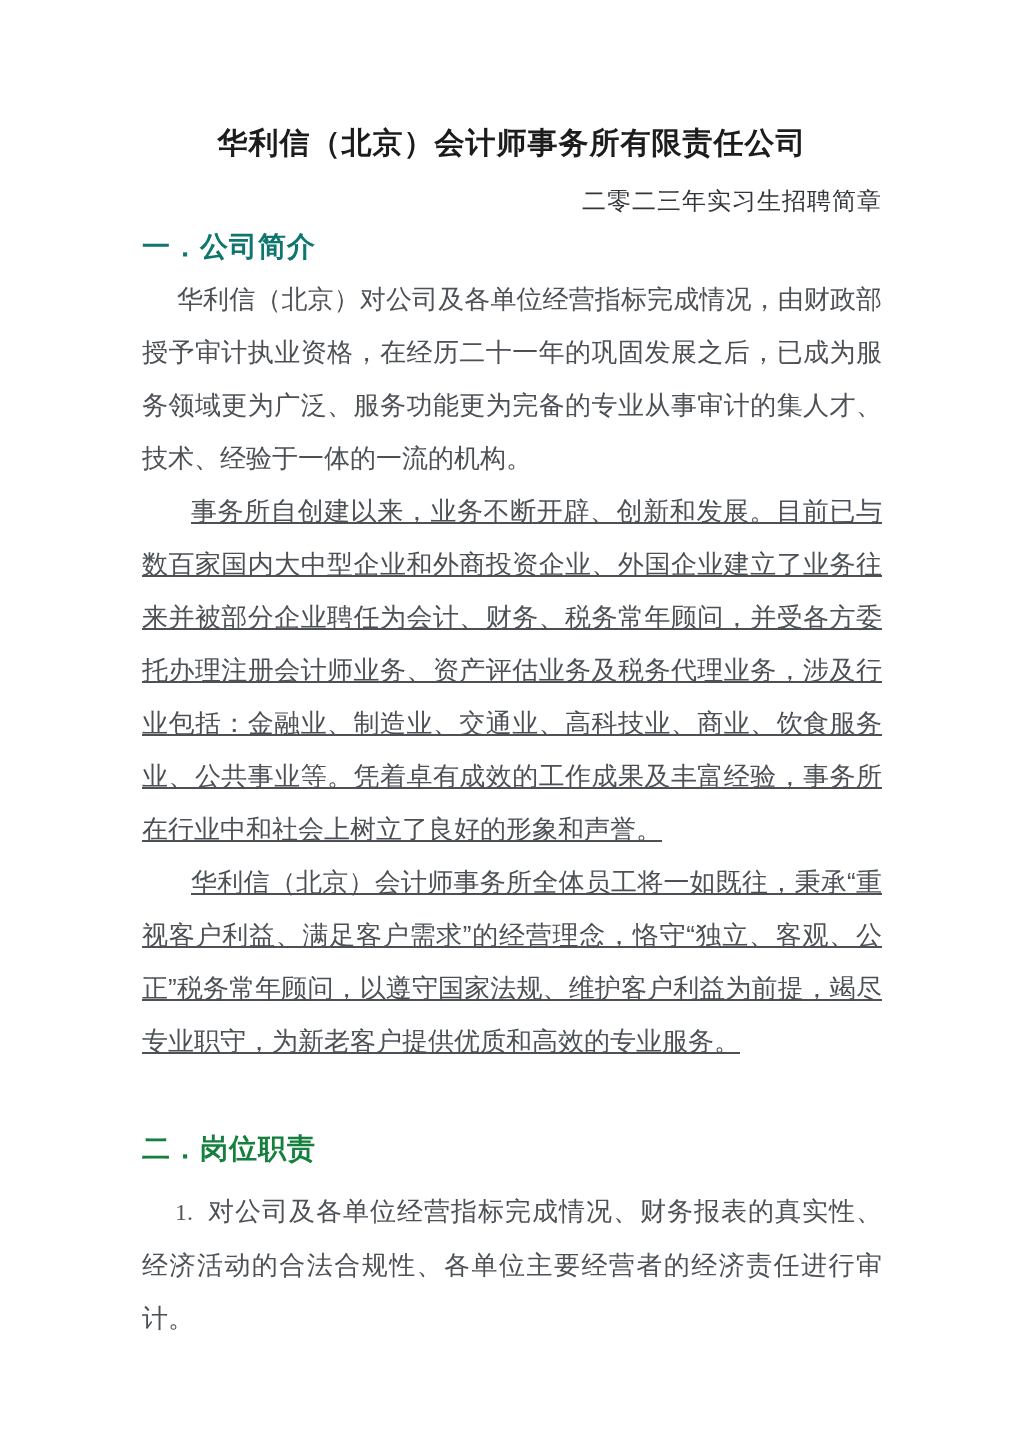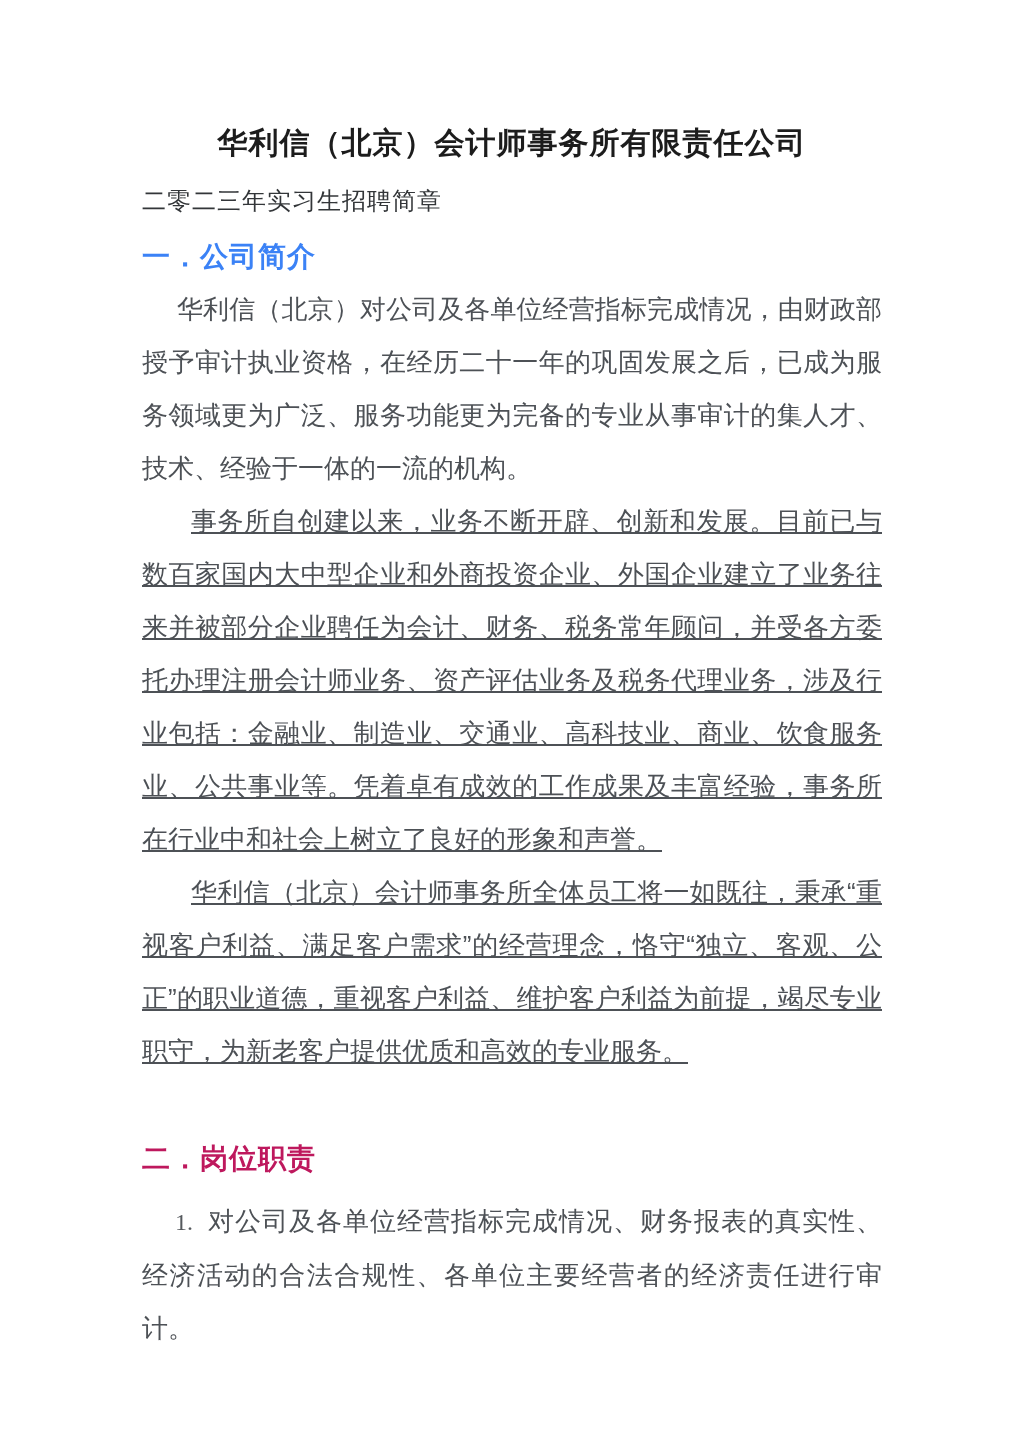--- a/index.html
+++ b/index.html
@@ -22,35 +22,35 @@
     font-weight: 700;
     line-height: 44px;
     text-align: center;
     color: #1c1c1c;
     letter-spacing: 1px;
   }
   .doc-subtitle {
     font-size: 24px;
     font-weight: 400;
     line-height: 40px;
-    text-align: left;
+    text-align: right;
     color: #333639;
     margin-top: 16px;
     letter-spacing: 1px;
   }
   .section-heading {
     font-size: 28px;
     font-weight: 700;
     line-height: 44px;
-    color: #3b82f6;
+    color: #0f766e;
     letter-spacing: 1px;
-    margin-top: 14px;
+    margin-top: 4px;
   }
   .section-heading.secondary {
-    color: #be185d;
+    color: #15803d;
     margin-top: 59px;
   }
   .para {
     margin: 0;
     font-size: 26px;
     line-height: 53px;
     color: #4d5156;
     text-align: justify;
   }
   .para.first {
@@ -77,19 +77,19 @@
   <div class="doc-title">华利信（北京）会计师事务所有限责任公司</div>
 
   <div class="doc-subtitle">二零二三年实习生招聘简章</div>
 
   <div class="section-heading">一．公司简介</div>
 
   <p class="para first indent-sm">华利信（北京）对公司及各单位经营指标完成情况，由财政部授予审计执业资格，在经历二十一年的巩固发展之后，已成为服务领域更为广泛、服务功能更为完备的专业从事审计的集人才、技术、经验于一体的一流的机构。</p>
 
   <p class="para indent-lg">事务所自创建以来，业务不断开辟、创新和发展。目前已与数百家国内大中型企业和外商投资企业、外国企业建立了业务往来并被部分企业聘任为会计、财务、税务常年顾问，并受各方委托办理注册会计师业务、资产评估业务及税务代理业务，涉及行业包括：金融业、制造业、交通业、高科技业、商业、饮食服务业、公共事业等。凭着卓有成效的工作成果及丰富经验，事务所在行业中和社会上树立了良好的形象和声誉。</p>
 
-  <p class="para indent-lg">华利信（北京）会计师事务所全体员工将一如既往，秉承“重视客户利益、满足客户需求”的经营理念，恪守“独立、客观、公正”的职业道德，重视客户利益、维护客户利益为前提，竭尽专业职守，为新老客户提供优质和高效的专业服务。</p>
+  <p class="para indent-lg">华利信（北京）会计师事务所全体员工将一如既往，秉承“重视客户利益、满足客户需求”的经营理念，恪守“独立、客观、公正”税务常年顾问，以遵守国家法规、维护客户利益为前提，竭尽专业职守，为新老客户提供优质和高效的专业服务。</p>
 
   <div class="section-heading secondary">二．岗位职责</div>
 
   <p class="para list-item"><span class="item-number">1.</span><span>对公司及各单位经营指标完成情况、财务报表的真实性、经济活动的合法合规性、各单位主要经营者的经济责任进行审计。</span></p>
 
 </div>
 
 </body></html>

